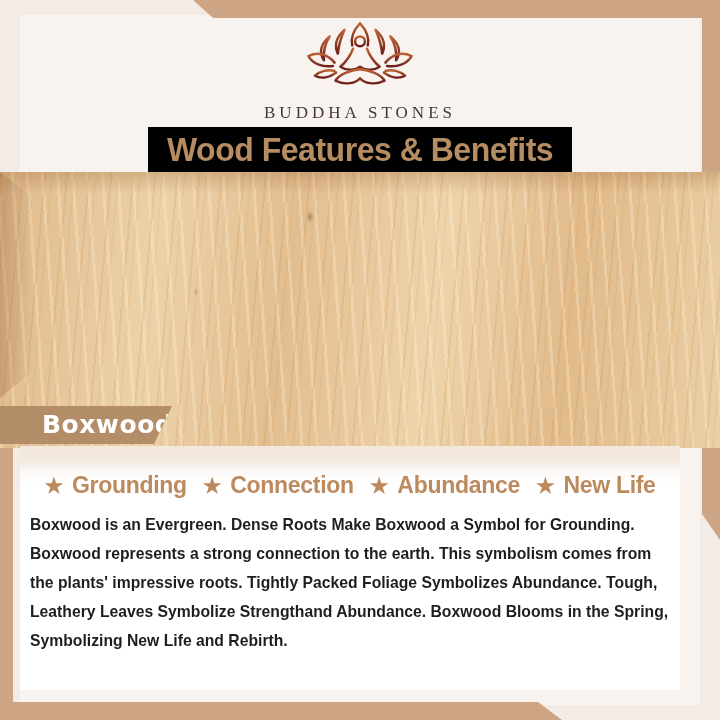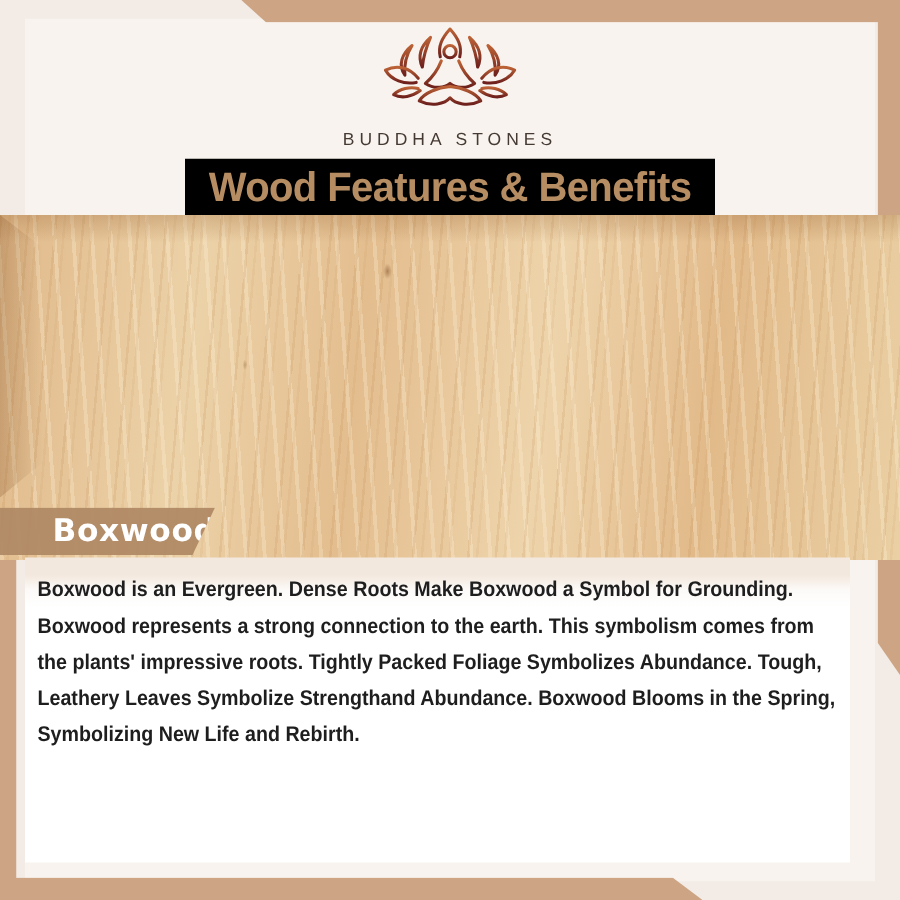--- a/index.html
+++ b/index.html
@@ -19,21 +19,21 @@
   .ribbon-right{right:0;top:0;width:18px;height:540px;
     clip-path:polygon(0 0,100% 0,100% 100%,0 calc(100% - 26px));}
   .ribbon-left{left:0;top:444px;width:13px;height:276px;}
   .ribbon-bottom{left:0;top:702px;width:562px;height:18px;
     clip-path:polygon(0 0,538px 0,562px 100%,0 100%);}
 
   
   .logo-wrap{position:absolute;left:0;top:20px;width:720px;text-align:center;z-index:2;}
   .brand-name{
     position:absolute;left:0;top:103px;width:720px;text-align:center;z-index:2;
-    font-family:Liberation Sans, sans-serif;font-size:14px;letter-spacing:4px;
+    font-family:Liberation Serif, serif;font-size:17px;letter-spacing:4px;
     color:#453a33;font-weight:500;
   }
   .title-band{
     position:absolute;left:148px;top:127px;width:424px;height:45px;z-index:2;
     background:#000000;display:flex;align-items:center;justify-content:center;
   }
   .title-band h1{
     margin:0;font-size:33px;font-weight:700;color:#b68d62;
     letter-spacing:-0.5px;transform:scaleX(.97);white-space:nowrap;
   }
@@ -128,14 +128,15 @@
 
 <div class="title-band">
   <h1>Wood Features &amp; Benefits</h1>
 </div>
 
 <div class="wood"></div>
 
 <div class="wood-label">Boxwood</div>
 
 <div class="card">
+  <div class="benefits-line"><span class="benefit"><span class="star">★</span><span>Grounding</span></span><span class="benefit"><span class="star">★</span><span>Connection</span></span><span class="benefit"><span class="star">★</span><span>Abundance</span></span><span class="benefit"><span class="star">★</span><span>New Life</span></span></div>
   <p class="description">Boxwood is an Evergreen. Dense Roots Make Boxwood a Symbol for Grounding. Boxwood represents a strong connection to the earth. This symbolism comes from the plants' impressive roots. Tightly Packed Foliage Symbolizes Abundance. Tough, Leathery Leaves Symbolize Strengthand Abundance. Boxwood Blooms in the Spring, Symbolizing New Life and Rebirth.</p>
 </div>
 
 </body></html>

